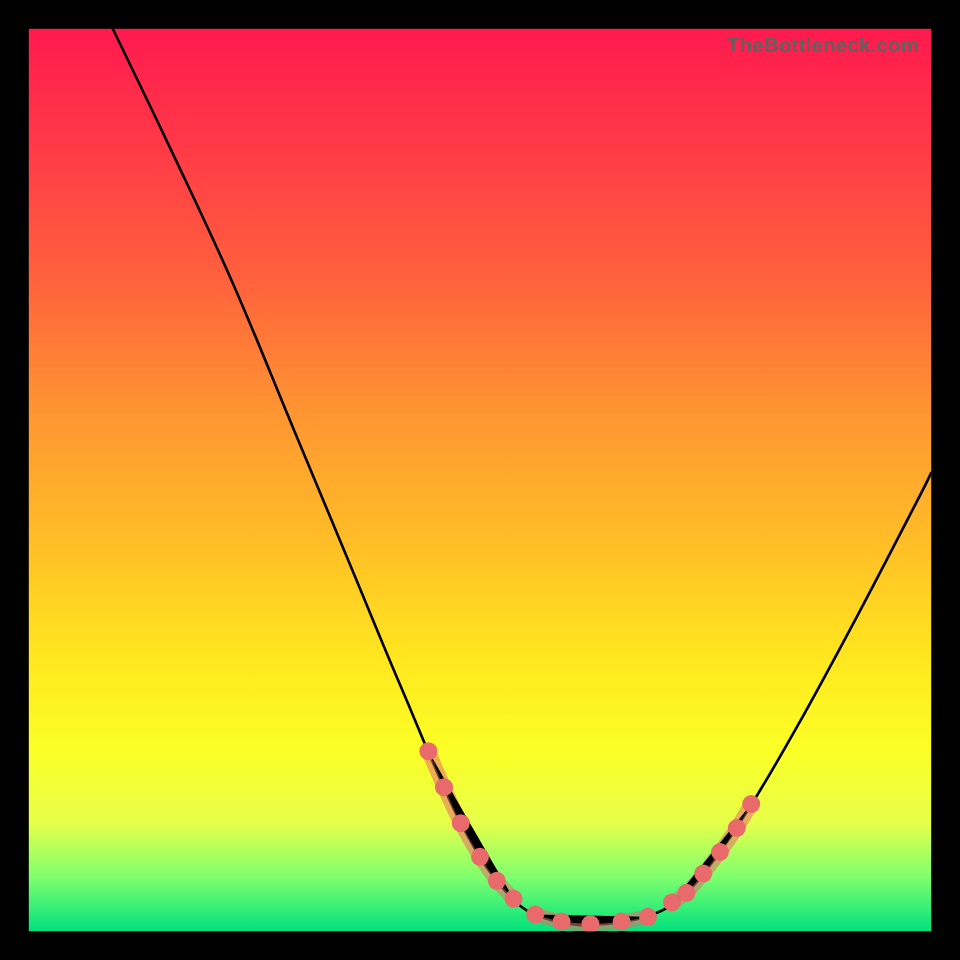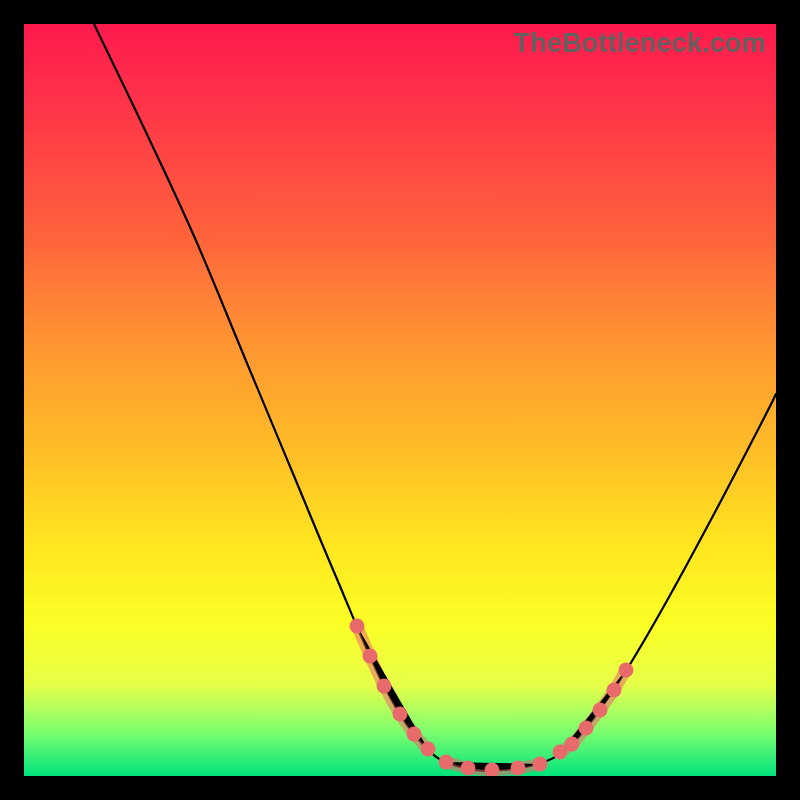--- a/index.html
+++ b/index.html
@@ -26,21 +26,21 @@
       #fbff26 80%,
       #e6ff4a 88%,
       #7fff6e 94%,
       #00e27d 100%);
   }
   .watermark {
     position: absolute;
     top: 4px;
     right: 10px;
     font-family: Arial, Helvetica, sans-serif;
-    font-size: 27px;
+    font-size: 17px;
     font-weight: bold;
     color: #62615f;
     letter-spacing: 0.2px;
   }
   svg.curves {
     position: absolute;
     left: 0; top: 0;
     width: 752px;
     height: 752px;
   }

